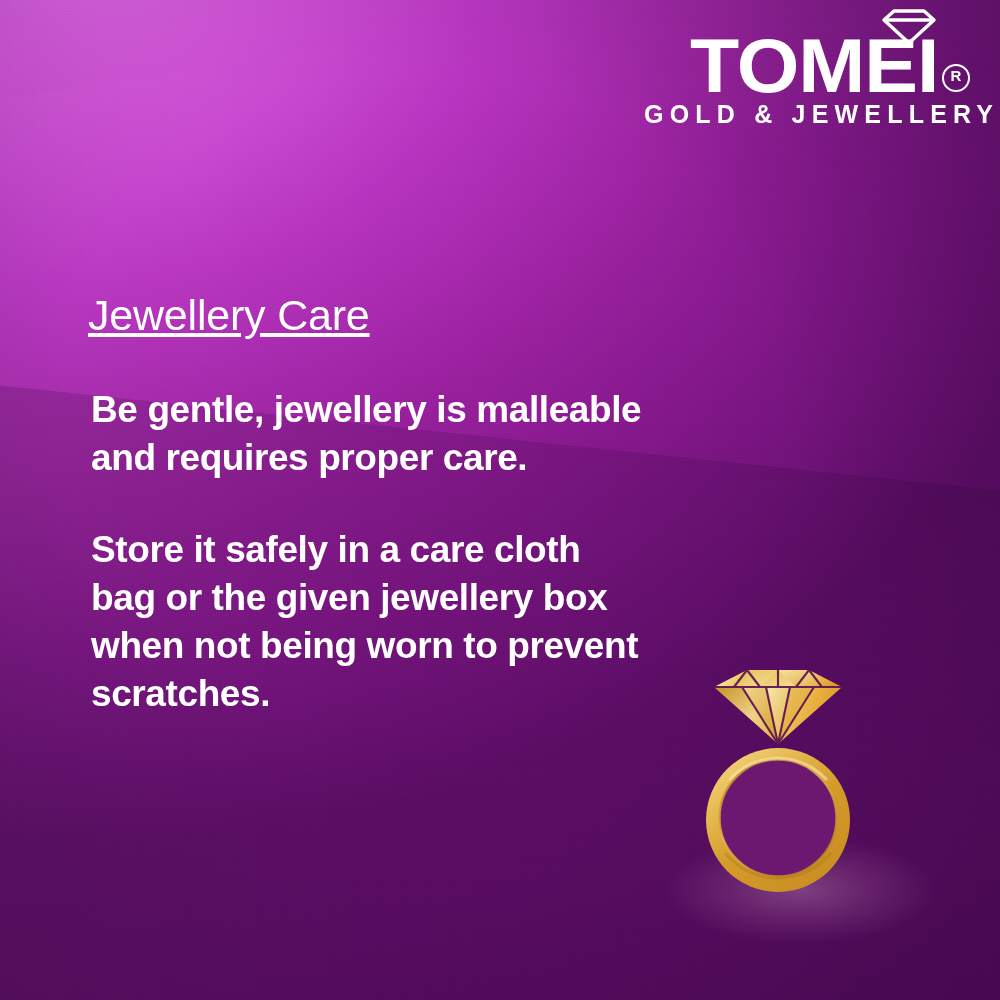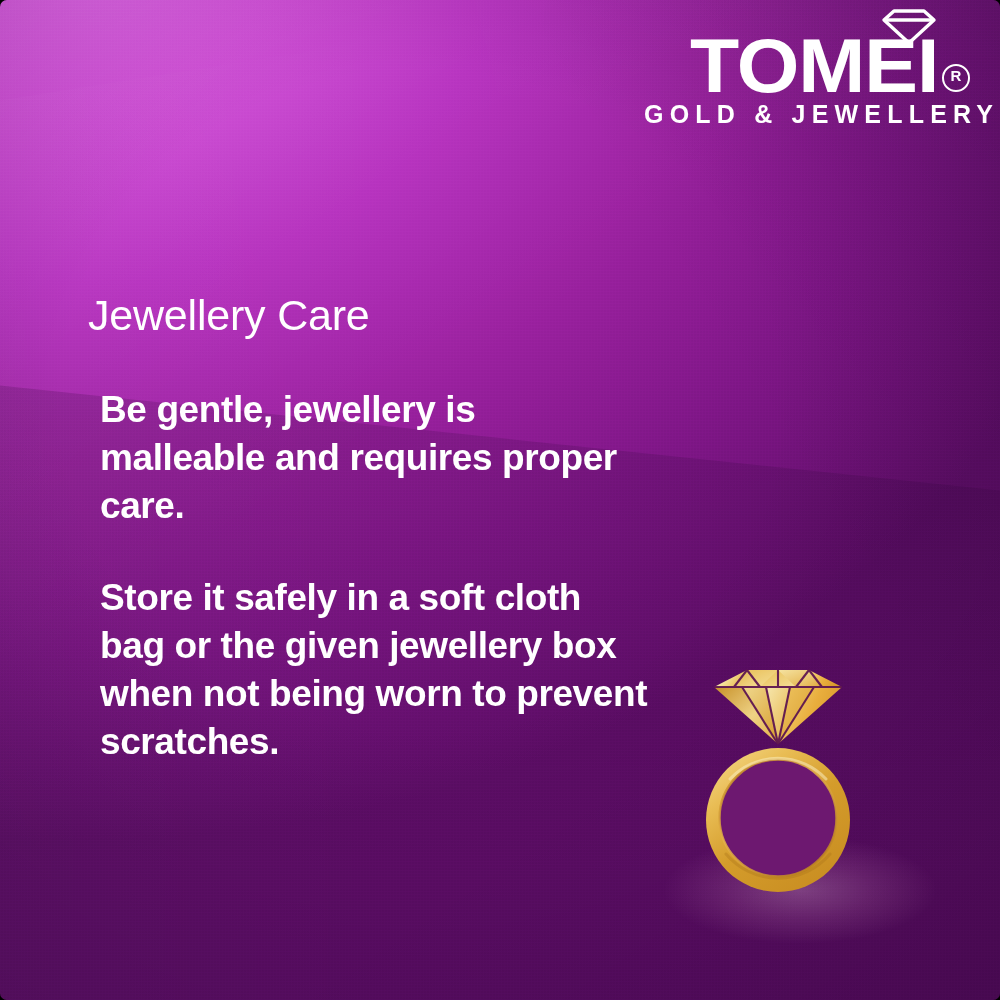--- a/index.html
+++ b/index.html
@@ -10,21 +10,20 @@
   #canvas {
     position: relative;
     width: 1000px;
     height: 1000px;
     overflow: hidden;
     font-family: "Liberation Sans", sans-serif;
     
     background:
       radial-gradient(ellipse 1100px 900px at 8% -6%, #e063e8 0%, #cf4bd6 18%, #b52fbe 38%, #9a219f 58%, #7d1685 78%, #5d0d66 100%);
     isolation: isolate;
-    border-radius: 7px;
   }
 
   
   .facet {
     position: absolute;
     pointer-events: none;
   }
   .facet-a {
     left: -10%;
     top: -10%;
@@ -155,28 +154,29 @@
     width: 560px;
     z-index: 5;
   }
   .headline {
     font-size: 43px;
     line-height: 50px;
     font-weight: 400;
     color: #ffffff;
     letter-spacing: -0.2px;
     margin: 0 0 46px 0;
+    text-decoration: underline;
   }
   .para {
     font-size: 37px;
     line-height: 48px;
     font-weight: 700;
     color: #ffffff;
     letter-spacing: -0.4px;
-    margin: 0 0 44px 12px;
+    margin: 0 0 44px 3px;
   }
   .para:last-child { margin-bottom: 0; }
 
   
   .ring-art {
     position: absolute;
     left: 700px;
     top: 640px;
     width: 190px;
     height: 270px;
@@ -219,21 +219,21 @@
 
       <div class="logo-reg">R</div>
     </div>
 
     <div class="logo-tagline">GOLD &amp; JEWELLERY</div>
   </div>
 
   <div class="copy">
     <h1 class="headline">Jewellery Care</h1>
     <p class="para">Be gentle, jewellery is malleable and requires proper care.</p>
-    <p class="para">Store it safely in a soft cloth bag or the given jewellery box when not being worn to prevent scratches.</p>
+    <p class="para">Store it safely in a care cloth bag or the given jewellery box when not being worn to prevent scratches.</p>
   </div>
 
   <div class="ring-art">
     <div class="ring-glow"></div>
 
     <svg viewBox="0 0 190 270" width="190" height="270" style="position:absolute;left:0;top:0;">
       <defs>
         <linearGradient id="gFacetL" x1="0" y1="0" x2="1" y2="0.4">
           <stop offset="0%" stop-color="#D8A63A"></stop>
           <stop offset="45%" stop-color="#F6E6A4"></stop>

